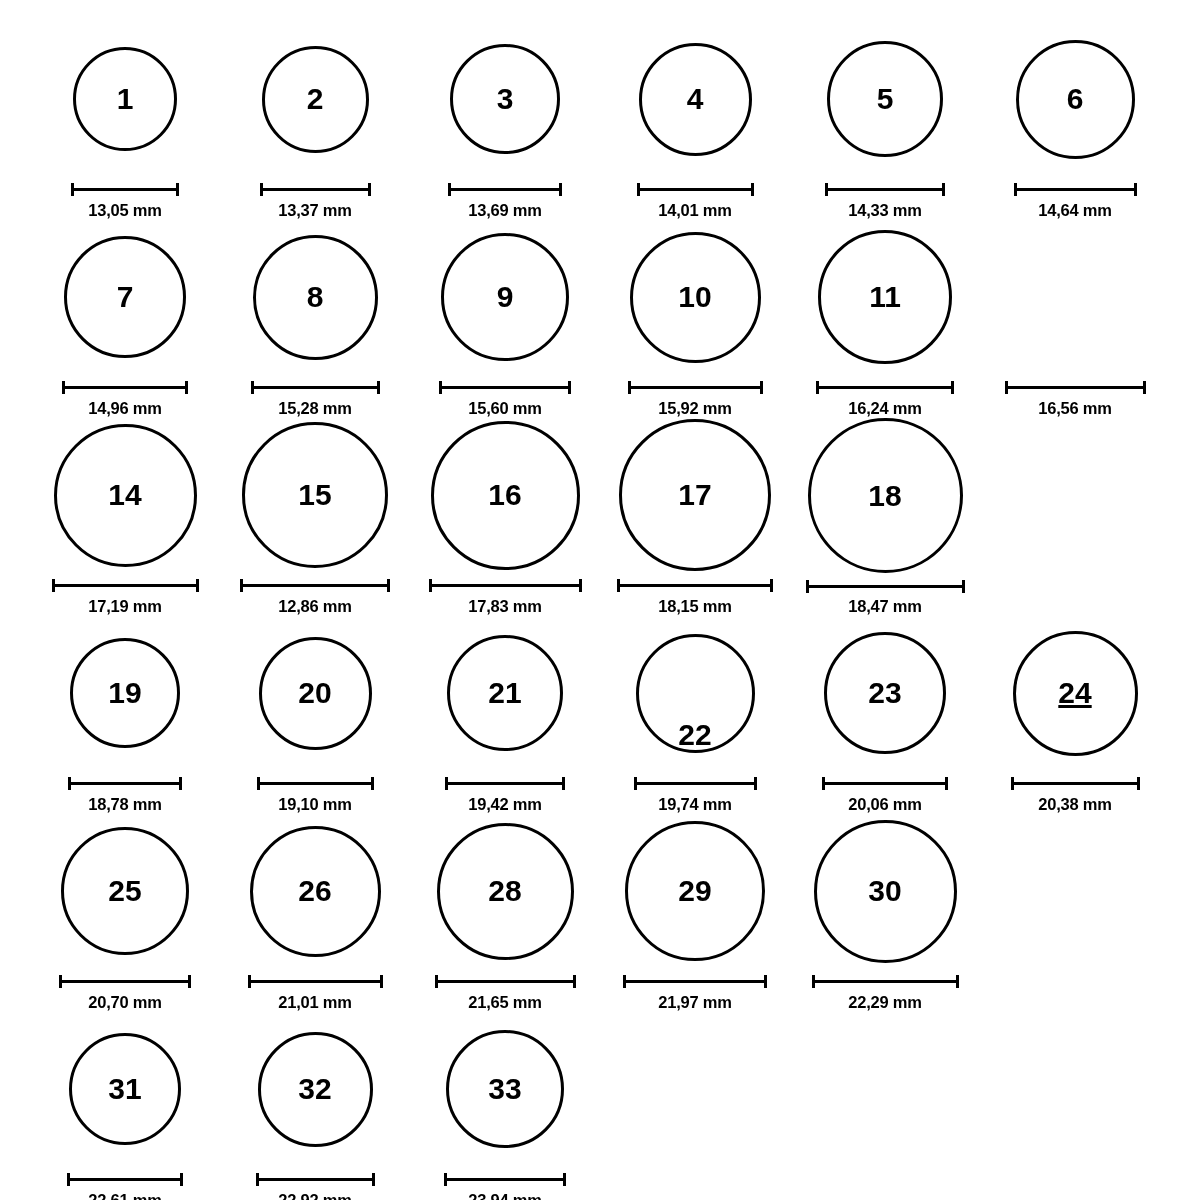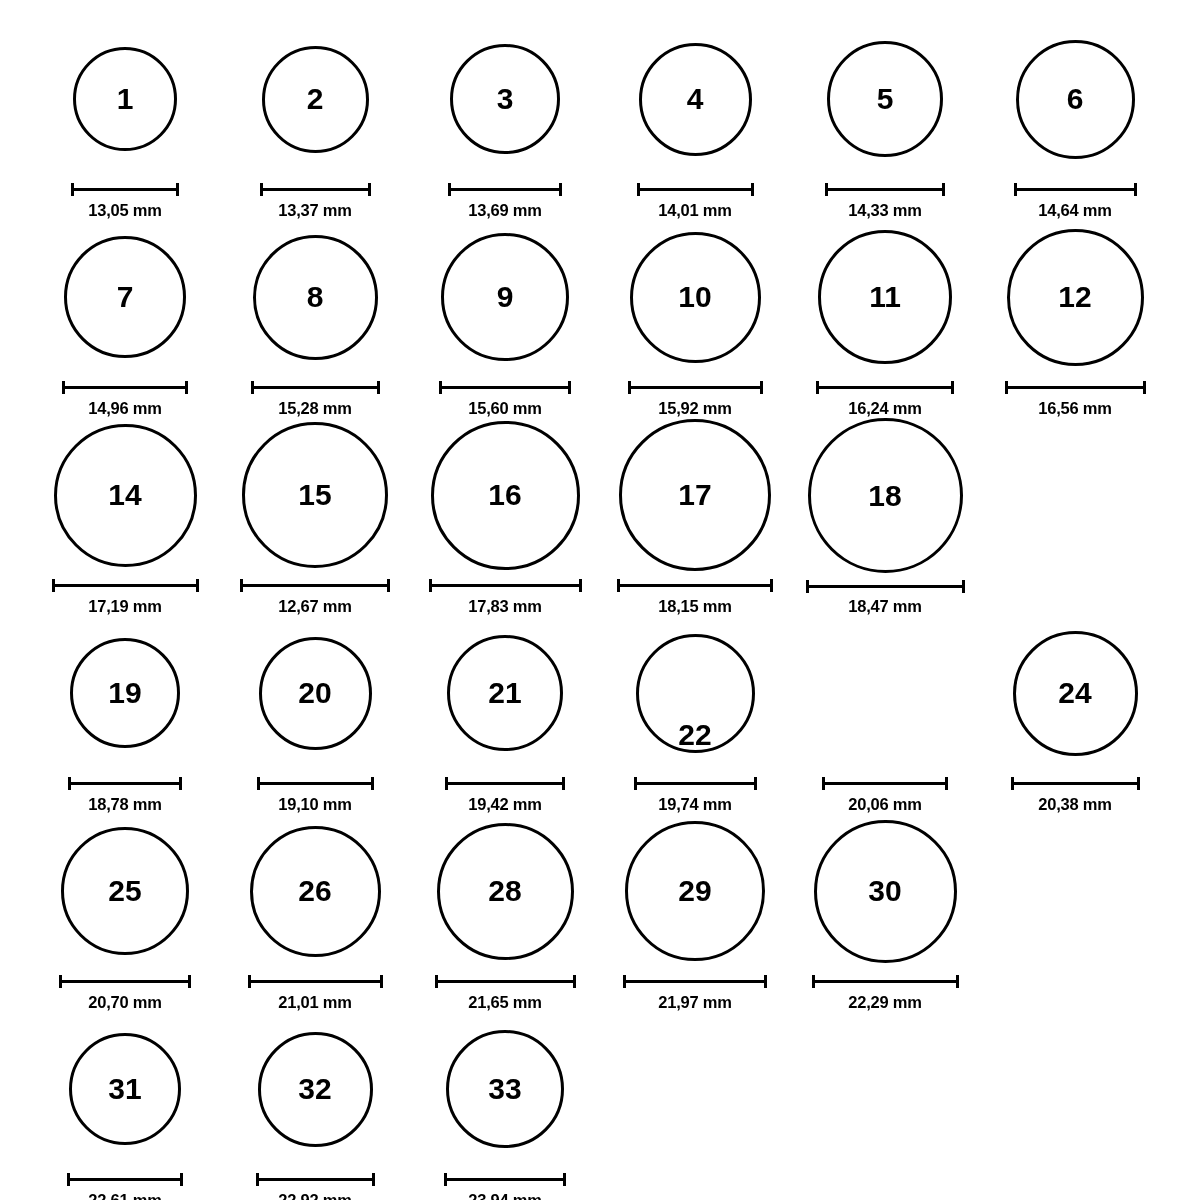--- a/index.html
+++ b/index.html
@@ -234,25 +234,20 @@
           </div>
         </div>
         <div class="measure-bar" style="width: 138px;">
           <div class="bar-line"></div>
           <div class="cap left"></div>
           <div class="cap right"></div>
         </div>
         <div class="measure-label">16,24 mm</div>
       </div>
       <div class="size-cell">
-        <div class="circle-wrap">
-          <div class="ring-circle" style="width: 137px; height: 137px;">
-            <span class="ring-number">12</span>
-          </div>
-        </div>
         <div class="measure-bar" style="width: 141px;">
           <div class="bar-line"></div>
           <div class="cap left"></div>
           <div class="cap right"></div>
         </div>
         <div class="measure-label">16,56 mm</div>
       </div>
     </div>
     <div class="chart-row">
       <div class="size-cell">
@@ -272,21 +267,21 @@
         <div class="circle-wrap">
           <div class="ring-circle" style="width: 146px; height: 146px;">
             <span class="ring-number">15</span>
           </div>
         </div>
         <div class="measure-bar" style="width: 150px;">
           <div class="bar-line"></div>
           <div class="cap left"></div>
           <div class="cap right"></div>
         </div>
-        <div class="measure-label">12,67 mm</div>
+        <div class="measure-label">12,86 mm</div>
       </div>
       <div class="size-cell">
         <div class="circle-wrap">
           <div class="ring-circle" style="width: 149px; height: 149px;">
             <span class="ring-number">16</span>
           </div>
         </div>
         <div class="measure-bar" style="width: 153px;">
           <div class="bar-line"></div>
           <div class="cap left"></div>
@@ -368,30 +363,35 @@
           </div>
         </div>
         <div class="measure-bar" style="width: 123px;">
           <div class="bar-line"></div>
           <div class="cap left"></div>
           <div class="cap right"></div>
         </div>
         <div class="measure-label">19,74 mm</div>
       </div>
       <div class="size-cell">
+        <div class="circle-wrap">
+          <div class="ring-circle" style="width: 122px; height: 122px;">
+            <span class="ring-number">23</span>
+          </div>
+        </div>
         <div class="measure-bar" style="width: 126px;">
           <div class="bar-line"></div>
           <div class="cap left"></div>
           <div class="cap right"></div>
         </div>
         <div class="measure-label">20,06 mm</div>
       </div>
       <div class="size-cell">
         <div class="circle-wrap">
-          <div class="ring-circle" style="width: 125px; height: 125px;">
+          <div class="ring-circle" style="width: 125px; height: 125px; text-decoration: underline;">
             <span class="ring-number">24</span>
           </div>
         </div>
         <div class="measure-bar" style="width: 129px;">
           <div class="bar-line"></div>
           <div class="cap left"></div>
           <div class="cap right"></div>
         </div>
         <div class="measure-label">20,38 mm</div>
       </div>

